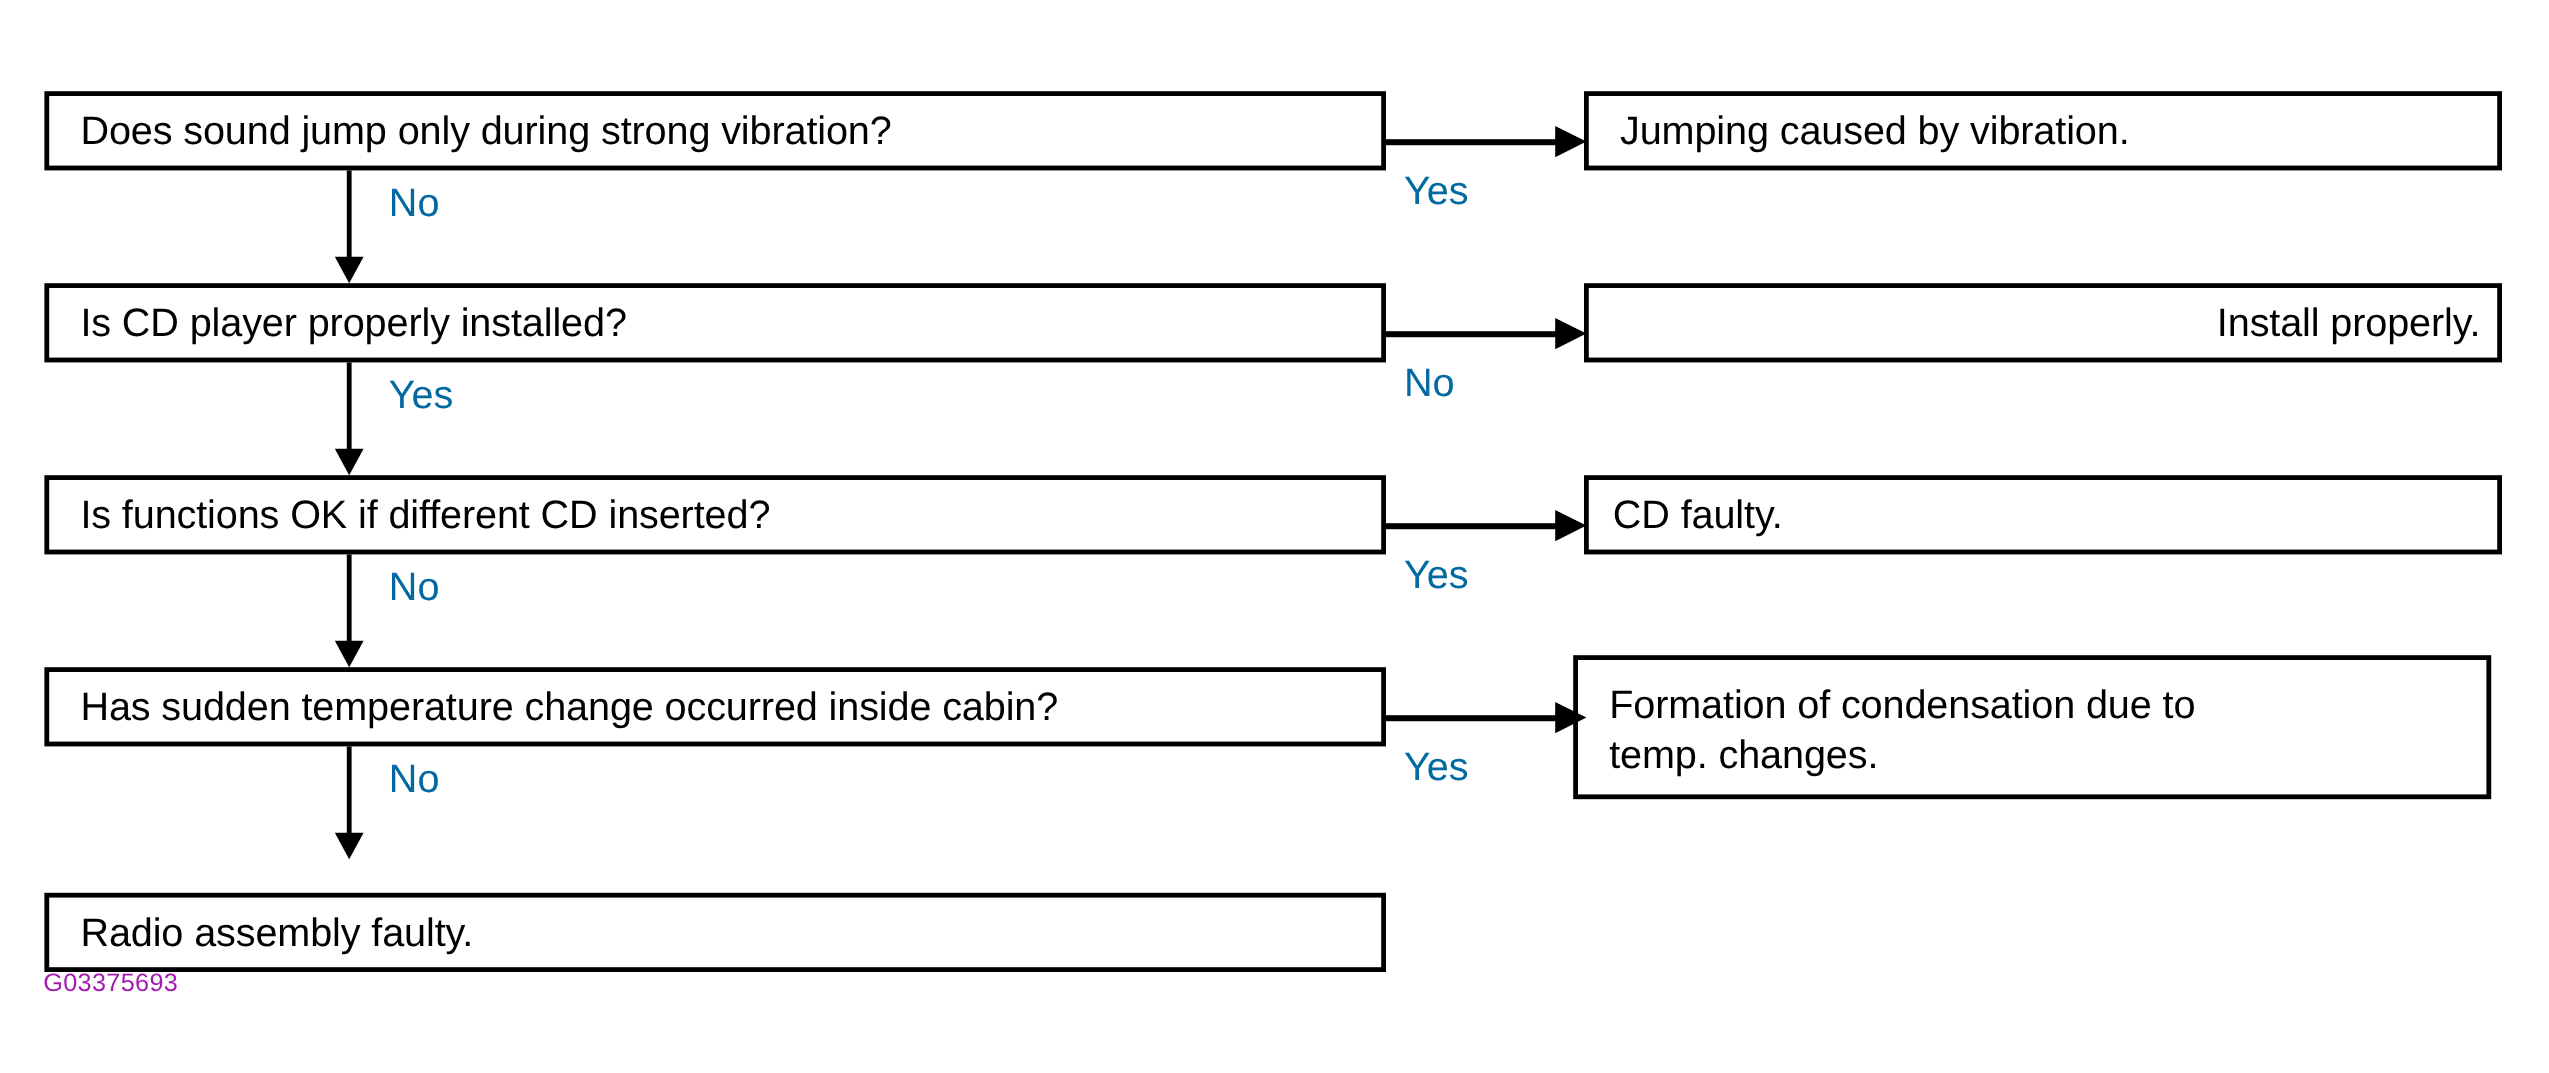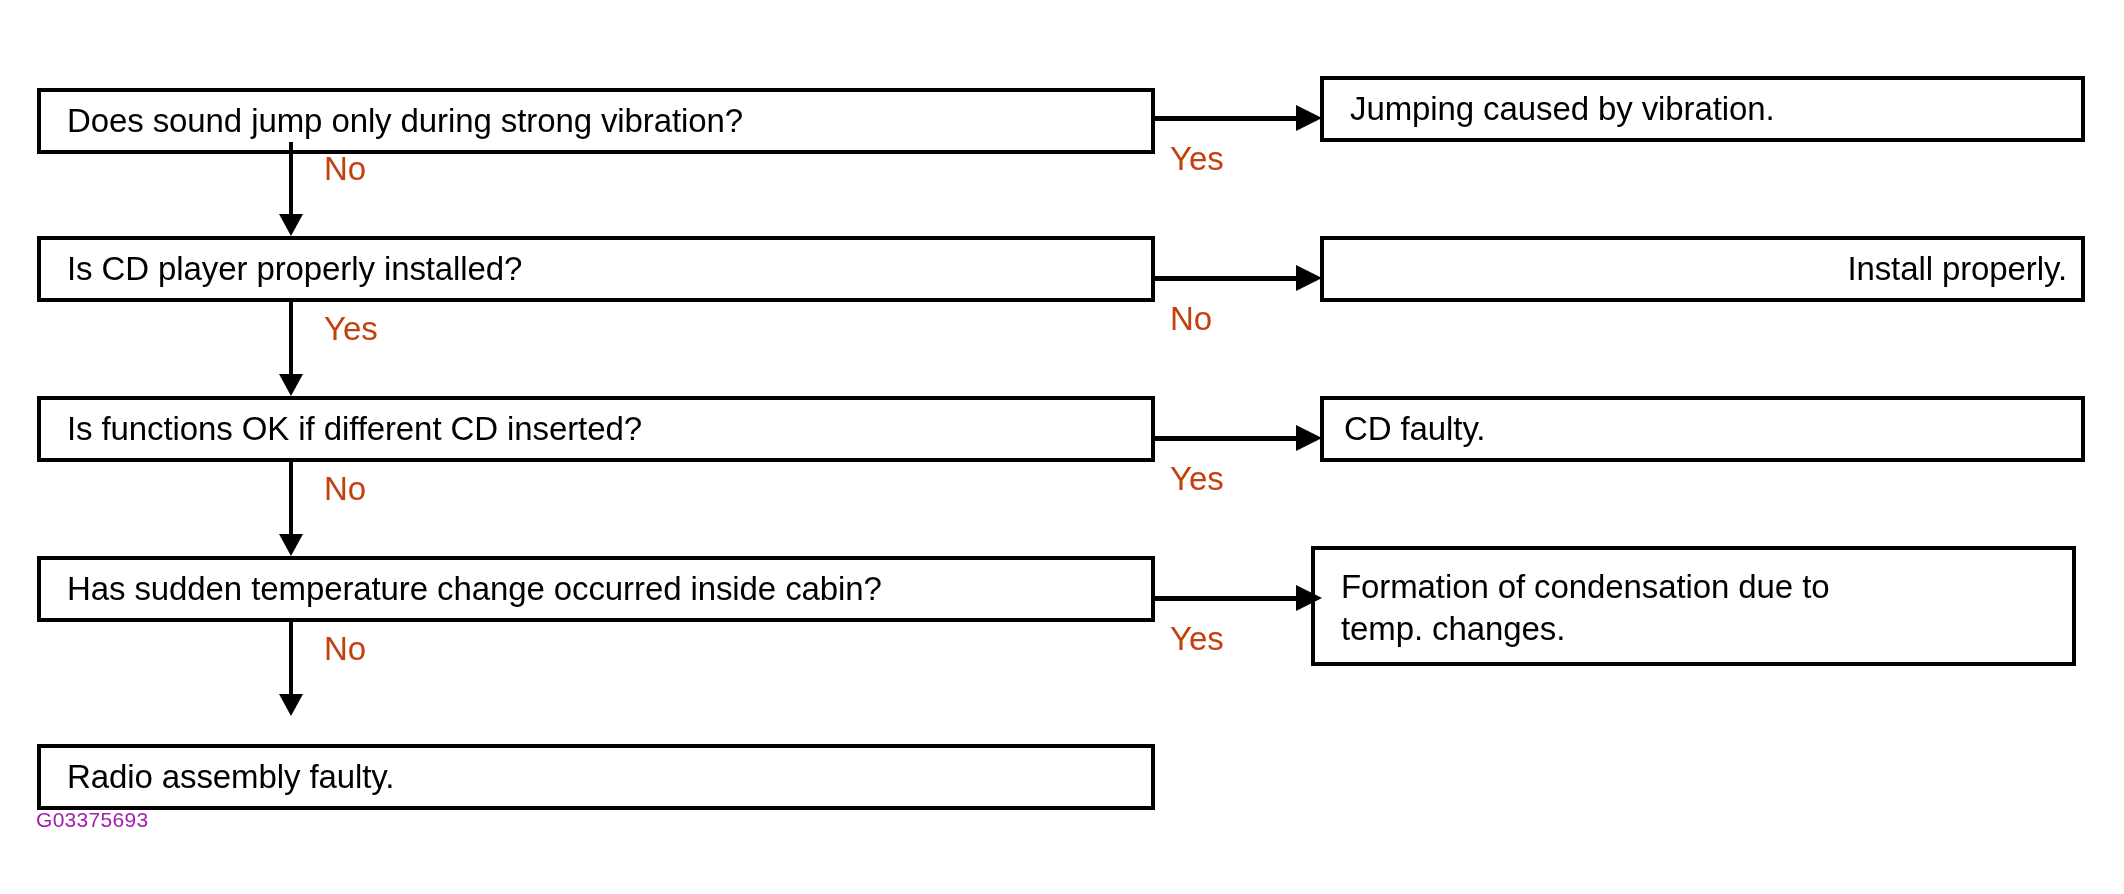--- a/index.html
+++ b/index.html
@@ -30,21 +30,21 @@
     padding-right: 14px;
   }
   .box .txt {
     font-size: 33px;
     line-height: 1.28;
     letter-spacing: -0.1px;
     white-space: pre-line;
     color: #000000;
   }
   
-  .q1 { left: 37px;  top: 76px;  width: 1118px; height: 66px; margin-top: 12px; }
+  .q1 { left: 37px;  top: 76px;  width: 1118px; height: 66px; }
   .q2 { left: 37px;  top: 236px; width: 1118px; height: 66px; }
   .q3 { left: 37px;  top: 396px; width: 1118px; height: 66px; }
   .q4 { left: 37px;  top: 556px; width: 1118px; height: 66px; }
   .q5 { left: 37px;  top: 744px; width: 1118px; height: 66px; }
 
   
   .r1 { left: 1320px; top: 76px;  width: 765px; height: 66px; }
   .r2 { left: 1320px; top: 236px; width: 765px; height: 66px; justify-content: flex-end; }
   .r3 { left: 1320px; top: 396px; width: 765px; height: 66px; padding-left: 20px; }
   .r4 { left: 1311px; top: 546px; width: 765px; height: 120px;
@@ -101,21 +101,21 @@
   .ha1 { top: 105px; }
   .ha2 { top: 265px; }
   .ha3 { top: 425px; }
   .ha4 { top: 585px; }
 
   
   .blabel {
     position: absolute;
     font-size: 33px;
     line-height: 1;
-    color: #c2410c;
+    color: #0369a1;
     white-space: nowrap;
   }
   .lbl-v1 { left: 324px; top: 152px; }
   .lbl-v2 { left: 324px; top: 312px; }
   .lbl-v3 { left: 324px; top: 472px; }
   .lbl-v4 { left: 324px; top: 632px; }
 
   .lbl-h1 { left: 1170px; top: 142px; }
   .lbl-h2 { left: 1170px; top: 302px; }
   .lbl-h3 { left: 1170px; top: 462px; }

